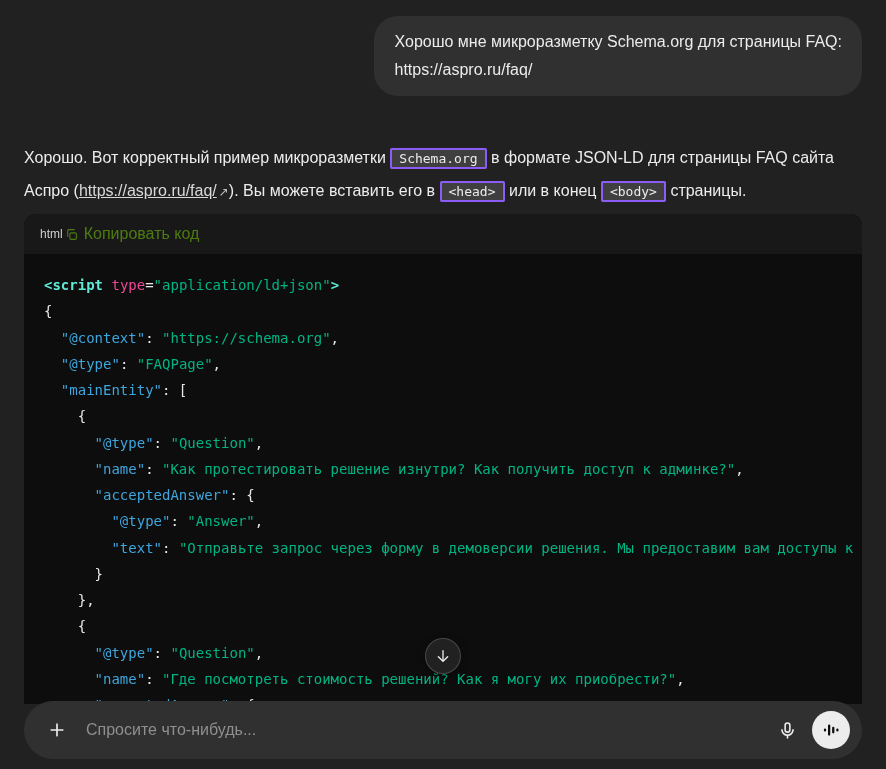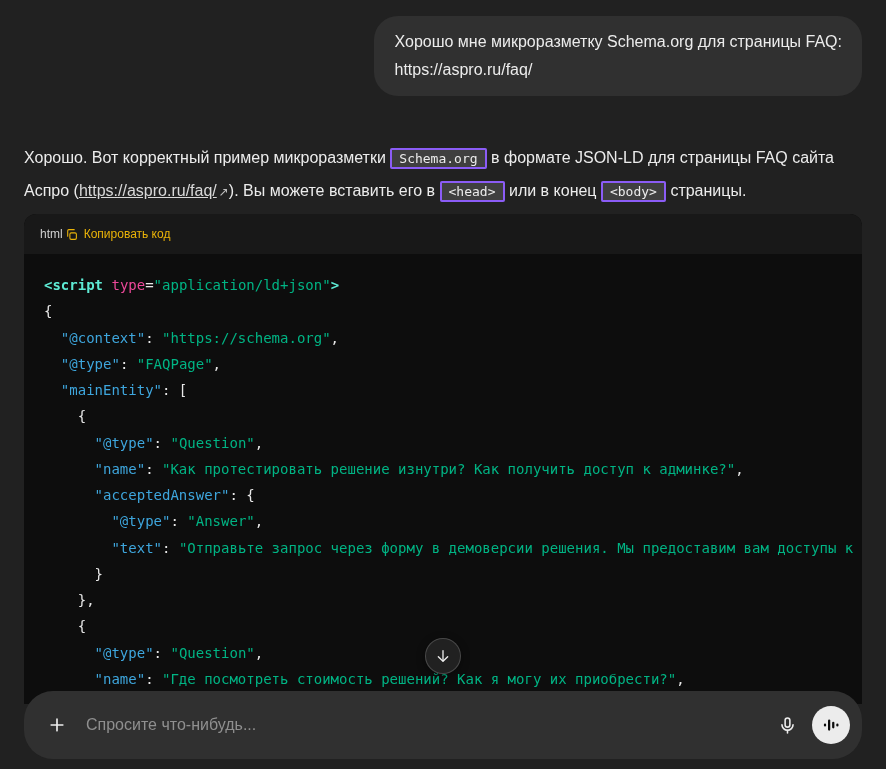--- a/index.html
+++ b/index.html
@@ -52,21 +52,21 @@
   .code-header {
     display: flex; justify-content: flex-start; align-items: center;
     height: 40px; padding: 0 16px;
     background: #181818;
     border-radius: 12px 12px 0 0;
     font-size: 12px; color: #cfcfcf;
   }
   .copy-btn {
     background: none; border: none; cursor: pointer;
     display: flex; align-items: center; gap: 6px;
-    color: #eab308; font-size: 12px;
+    color: #4d7c0f; font-size: 16px;
     font-family: "Liberation Sans", "DejaVu Sans", sans-serif;
     padding: 4px 2px;
   }
   .code-body {
     margin: 0; padding: 18px 20px;
     font-family: "DejaVu Sans Mono", monospace;
     font-size: 14px; line-height: 26.25px;
     white-space: pre;
     overflow: hidden;
     color: #e8e8e8;
@@ -85,21 +85,21 @@
     border: 1px solid rgba(255,255,255,0.18);
     box-shadow: 0 2px 8px rgba(0,0,0,0.4);
     color: #ececec;
     display: flex; align-items: center; justify-content: center;
     cursor: pointer;
   }
 
   
   .composer {
     position: absolute; left: 24px; right: 24px; bottom: 10px;
-    height: 68px;
+    height: 58px;
     background: #303030;
     border-radius: 29px;
     display: flex; align-items: center;
     padding: 0 12px 0 14px;
     gap: 6px;
   }
   .icon-btn {
     width: 38px; height: 38px; border-radius: 50%;
     background: transparent; border: none;
     color: #ececec;

